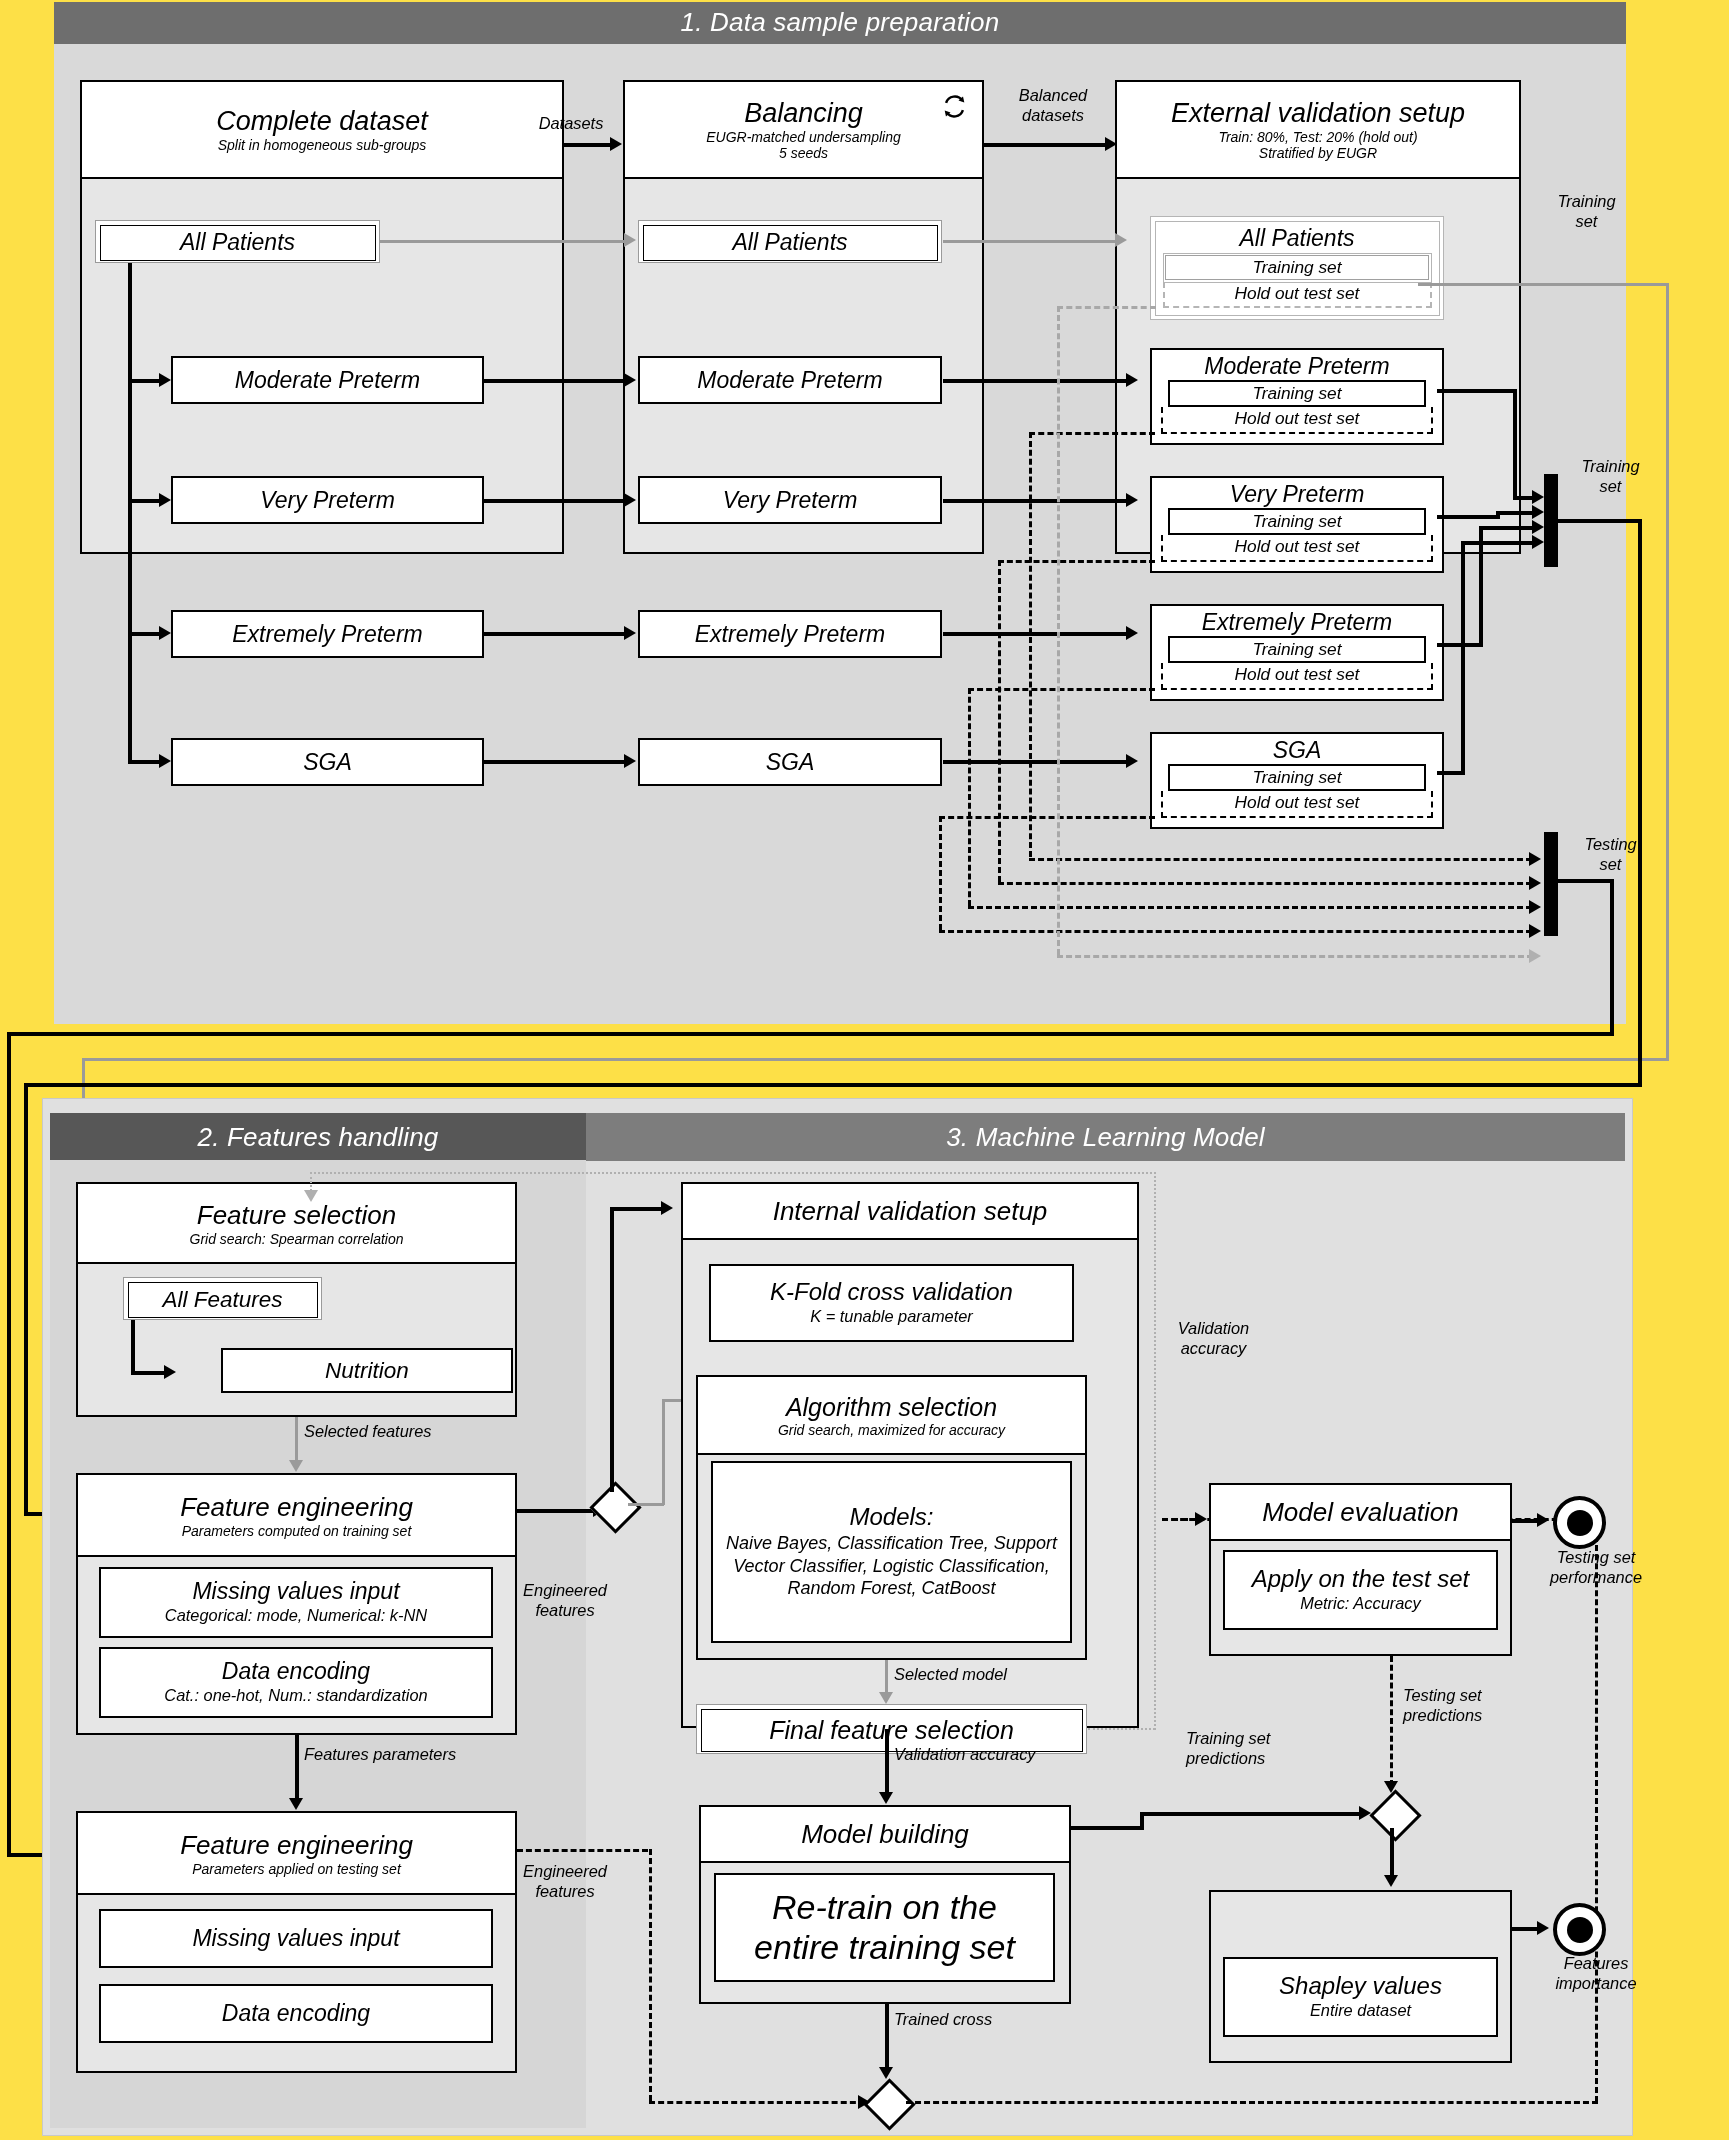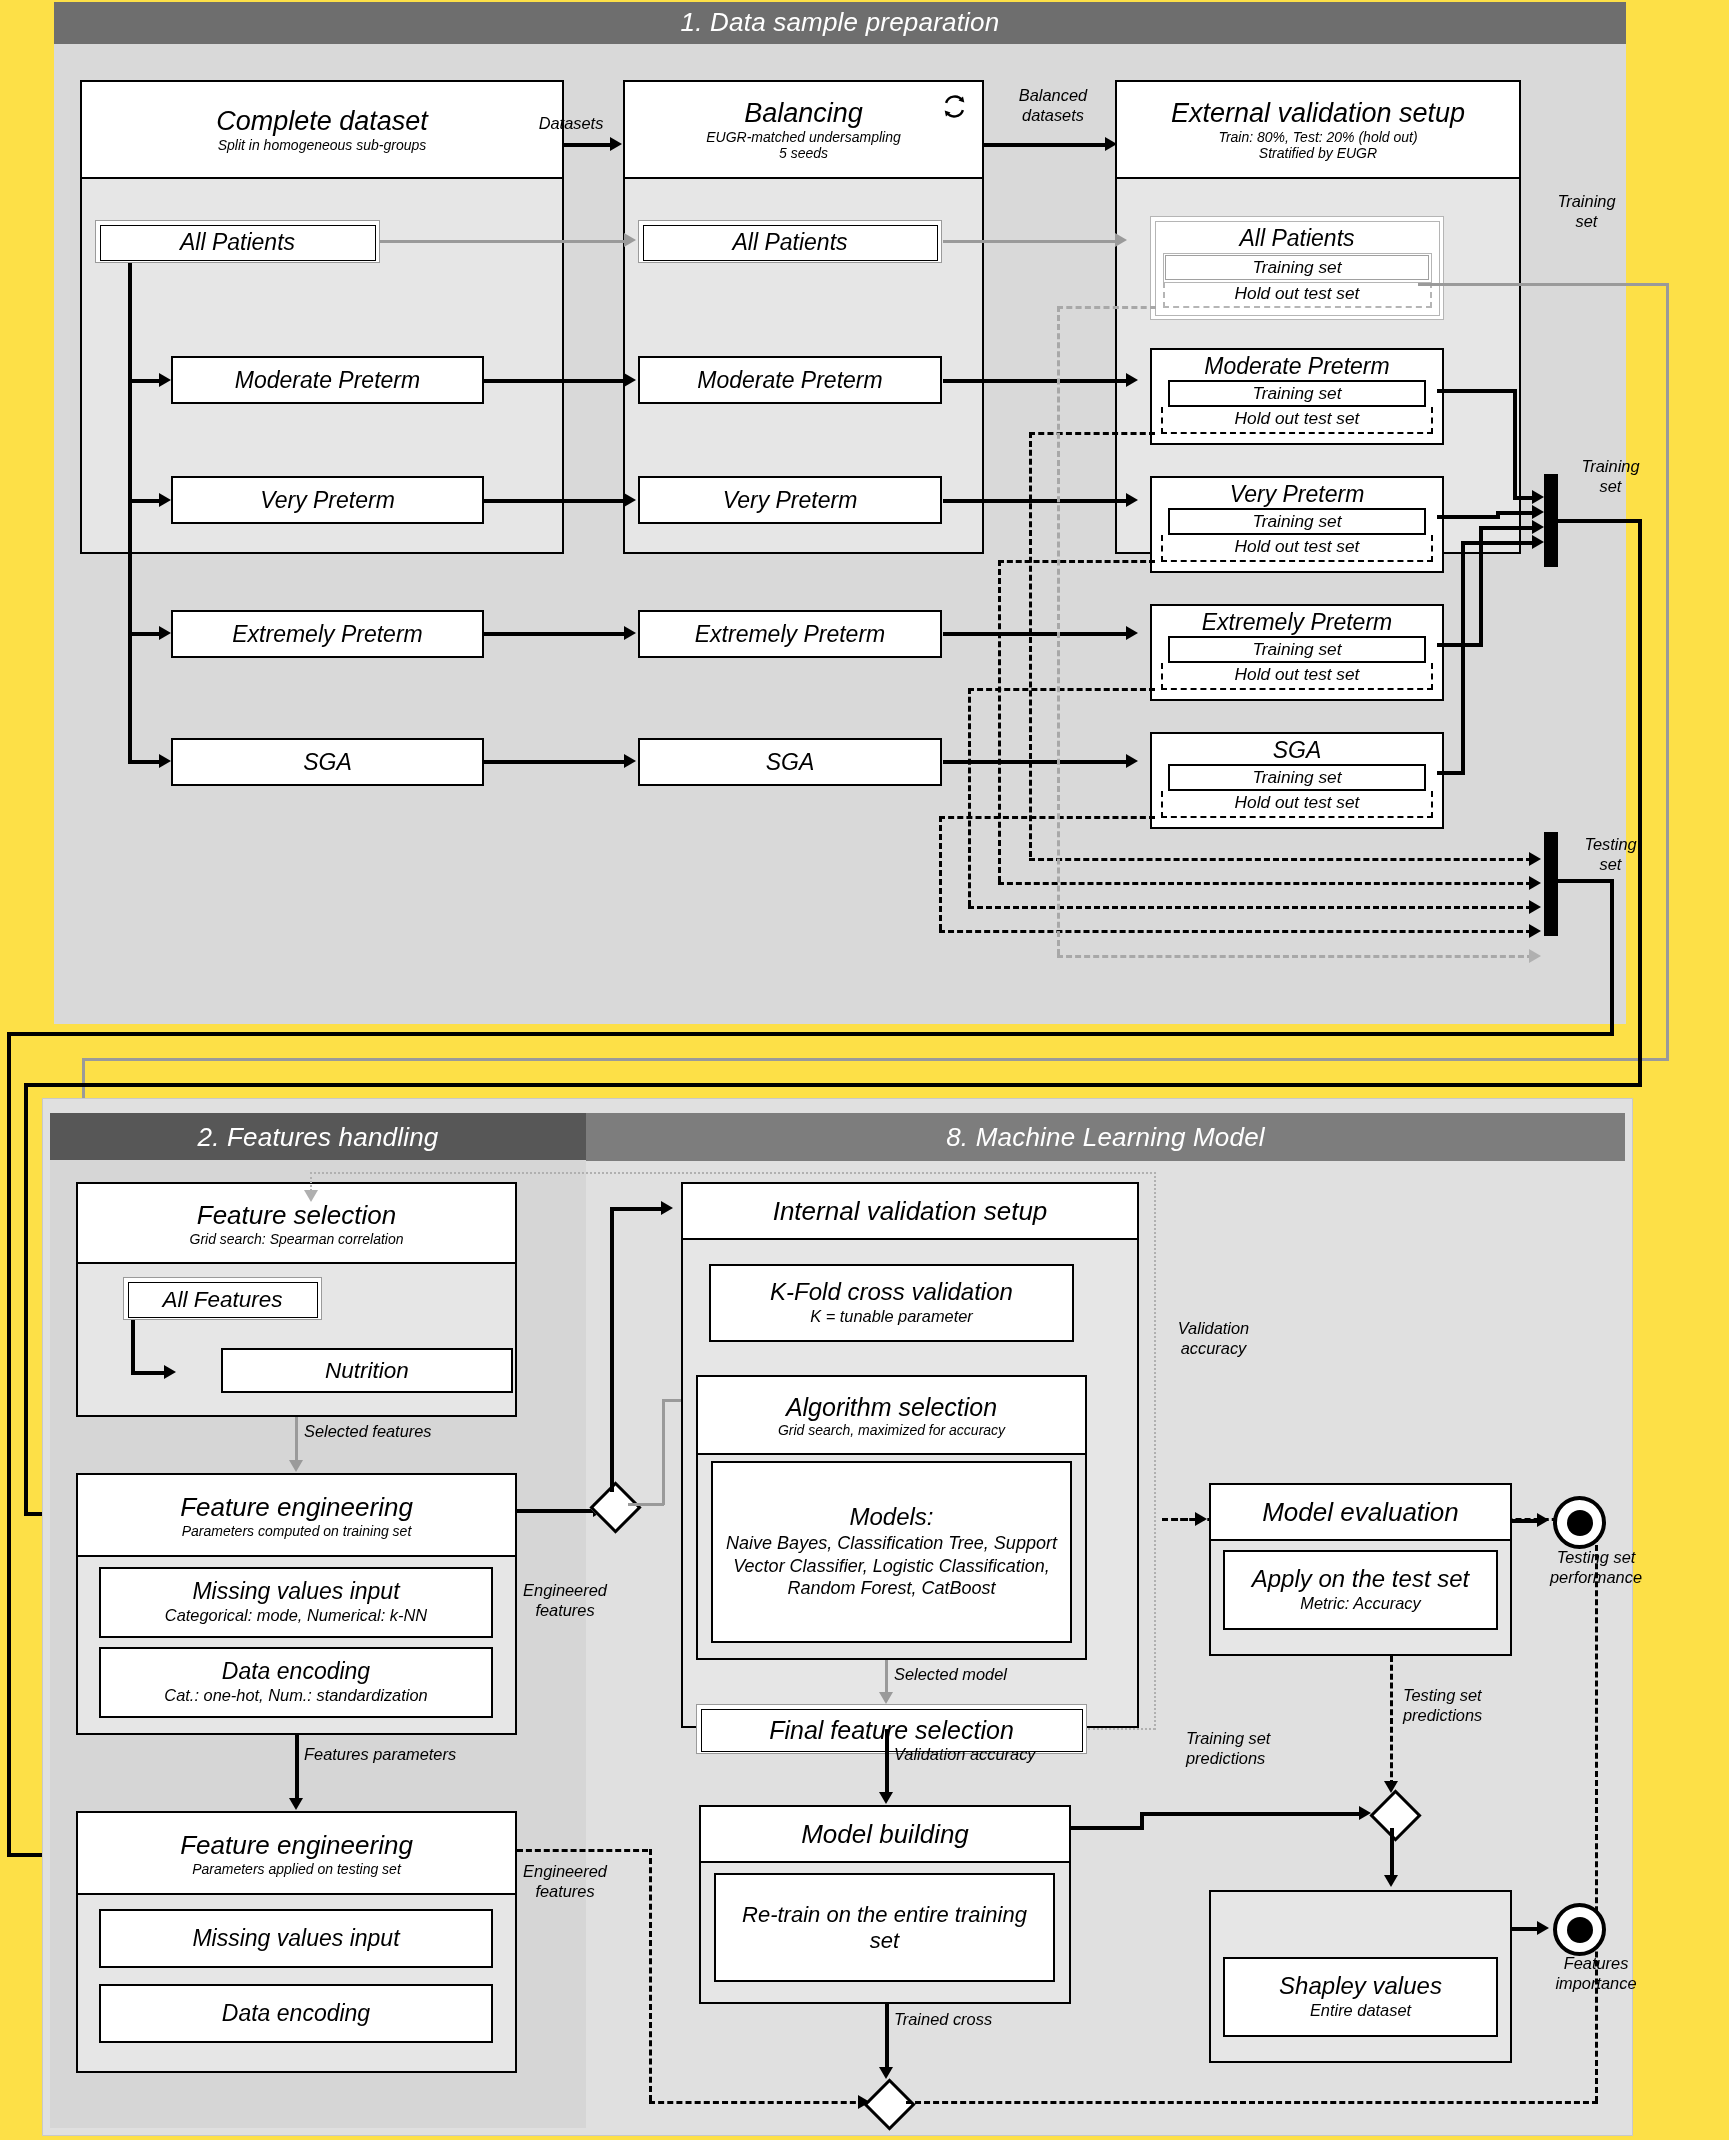--- a/index.html
+++ b/index.html
@@ -307,21 +307,21 @@
   <div class="ln" style="left:7px;top:1032px;width:3.5px;height:824px;"></div>
   <div class="ln" style="left:7px;top:1853px;width:138px;height:3.5px;"></div>
   <div class="arr arr-r" style="left:144px;top:1847px;"></div>
 
   <div class="abs" style="left:42px;top:1098px;width:1591px;height:1038px;background:#e0e0e0;border:1.7px solid #c8c8c8;"></div>
 
   <div class="abs sec-header hdr-darker" style="left:50px;top:1113px;width:536px;height:48px;">
     <span>2. Features handling</span>
   </div>
   <div class="abs sec-header hdr-mid" style="left:586px;top:1113px;width:1039px;height:48px;">
-    <span>8. Machine Learning Model</span>
+    <span>3. Machine Learning Model</span>
   </div>
 
   <div class="abs" style="left:50px;top:1160px;width:536px;height:968px;background:#d6d6d6;"></div>
 
   <div class="abs grp" style="left:76px;top:1182px;width:441px;height:235px;border:2.6px solid #000;background:#e6e6e6;">
     <div class="grp-head" style="height:78px;">
       <div class="t1" style="font-size:26px">Feature selection</div>
       <div class="t2">Grid search: Spearman correlation</div>
     </div>
     <div class="grp-body" style="height:152px;"></div>
@@ -446,21 +446,21 @@
   <div class="arr arr-d" style="left:879px;top:1792px;"></div>
   <div class="flabel" style="left:894px;top:1745px;width:259px;">Validation accuracy</div>
 
   <div class="abs grp" style="left:699px;top:1805px;width:372px;height:199px;border:2.6px solid #000;background:#e6e6e6;">
     <div class="grp-head" style="height:54px;">
       <div class="t1" style="font-size:26px">Model building</div>
     </div>
     <div class="grp-body" style="height:143px;"></div>
   </div>
   <div class="abs box" style="left:714px;top:1873px;width:341px;height:109px;padding:0 14px;">
-    <span class="t1" style="font-size:22px;line-height:1.15;">Re-train on the entire training set</span>
+    <span class="t1" style="font-size:34px;line-height:1.15;">Re-train on the entire training set</span>
   </div>
 
   <div class="ln" style="left:885px;top:2004px;width:3.5px;height:67px;"></div>
   <div class="arr arr-d" style="left:879px;top:2067px;"></div>
   <div class="flabel" style="left:894px;top:2010px;width:208px;">Trained cross</div>
   <div class="diamond" style="left:871px;top:2086px;width:31px;height:31px;"></div>
 
   <div class="dash-v" style="left:649px;top:1849px;height:252px;"></div>
   <div class="dash-h" style="left:649px;top:2101px;width:216px;"></div>
   <div class="arr arr-r" style="left:858px;top:2095px;"></div>

